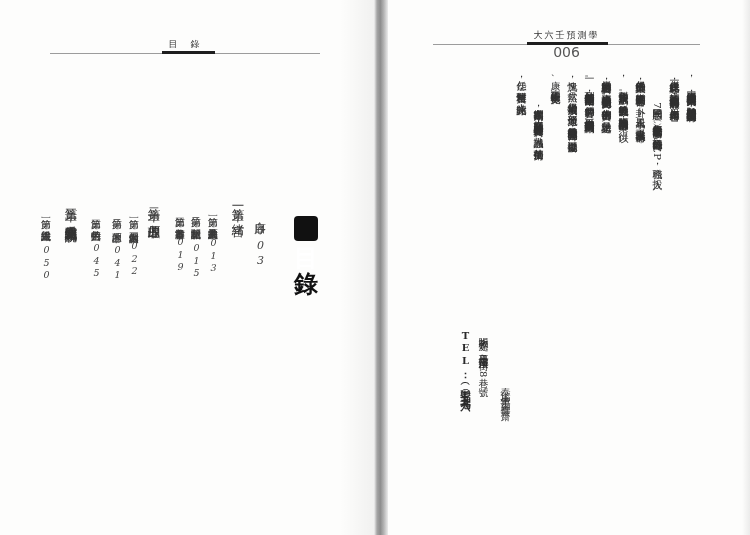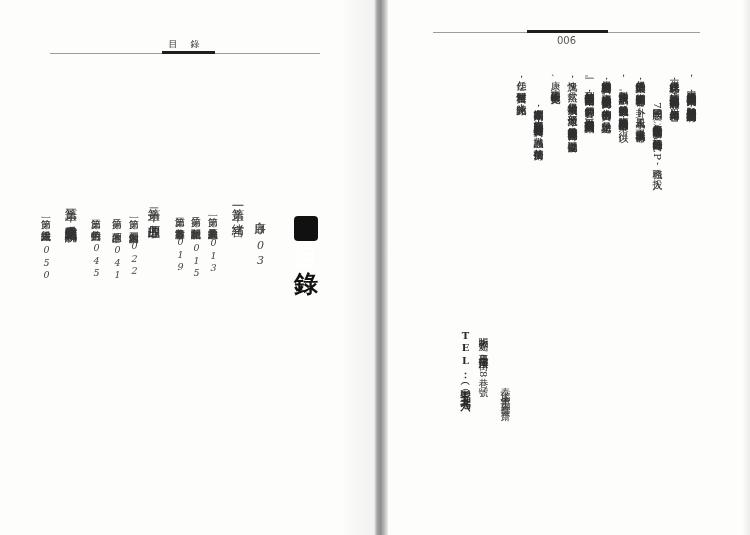--- a/index.html
+++ b/index.html
@@ -19,21 +19,21 @@
     background:linear-gradient(to right, #f2f2f2 0%, #a4a4a4 22%, #8d8d8d 45%, #b4b4b4 70%, #ececec 100%); }
   .right-edge { position:absolute; left:742px; top:0; width:8px; height:535px;
     background:linear-gradient(to right, rgba(0,0,0,0), rgba(0,0,0,0.07)); }
 
   
   .runhead { position:absolute; text-align:center; }
   .runhead .rh-title { font-size:9px; letter-spacing:2px; color:#333; height:12px; line-height:12px; }
   .runhead .rh-rule { position:relative; height:4px; margin-top:1px; }
   .runhead .rh-rule .thin { position:absolute; left:0; right:0; top:1.5px; height:1px; background:#9c9c9c; }
   .runhead .rh-rule .thick { position:absolute; top:0; height:3px; background:#1e1e1e; }
-  .runhead .rh-num { font-family:"DejaVu Sans", sans-serif; font-size:10px; color:#555; line-height:11px; margin-top:1px; }
+  .runhead .rh-num { font-family:"DejaVu Sans", sans-serif; font-size:14px; color:#555; line-height:11px; margin-top:1px; }
 
   
   .vcol { position:absolute; writing-mode:vertical-rl; white-space:nowrap; }
   .vcol .part { display:inline-block; }
 
   
   .toc-title { font-weight:bold; font-size:24px; line-height:26px; width:26px; }
   .toc-title .box-char { display:inline-block; background:#111; color:#fff; border-radius:4px;
      width:24px; height:25px; text-align:center; line-height:24px; margin-bottom:4px; }
   .toc-title .bold-char { display:inline-block; color:#111; font-weight:bold; }
@@ -126,20 +126,21 @@
   <div class="vcol sec" style="left:40px; top:212px;">
     <span class="part">第一節</span>
     <span class="part" style="padding-top:8px;">六壬式盤組織</span>
     <span class="part pg" style="padding-top:18px;">050</span>
   </div>
 </div>
 
 <div class="page right-page">
 
   <div class="runhead" style="left:57px; top:29px; width:267px;">
+    <div class="rh-title">大六壬預測學</div>
     <div class="rh-rule">
       <div class="thin"></div>
       <div class="thick" style="left:94px; width:81px;"></div>
     </div>
     <div class="rh-num">006</div>
   </div>
 
   <div class="body-text">
     <div class="line">，因為今日全世界的經濟大幅成長繁榮，和默默耕耘的學者所提出的理論模型大原則有關。</div>
     <div class="line">在此僅提供一點心得，被輕蔑的五術文化實有它的特殊功能，應思考如何善用它。</div>

